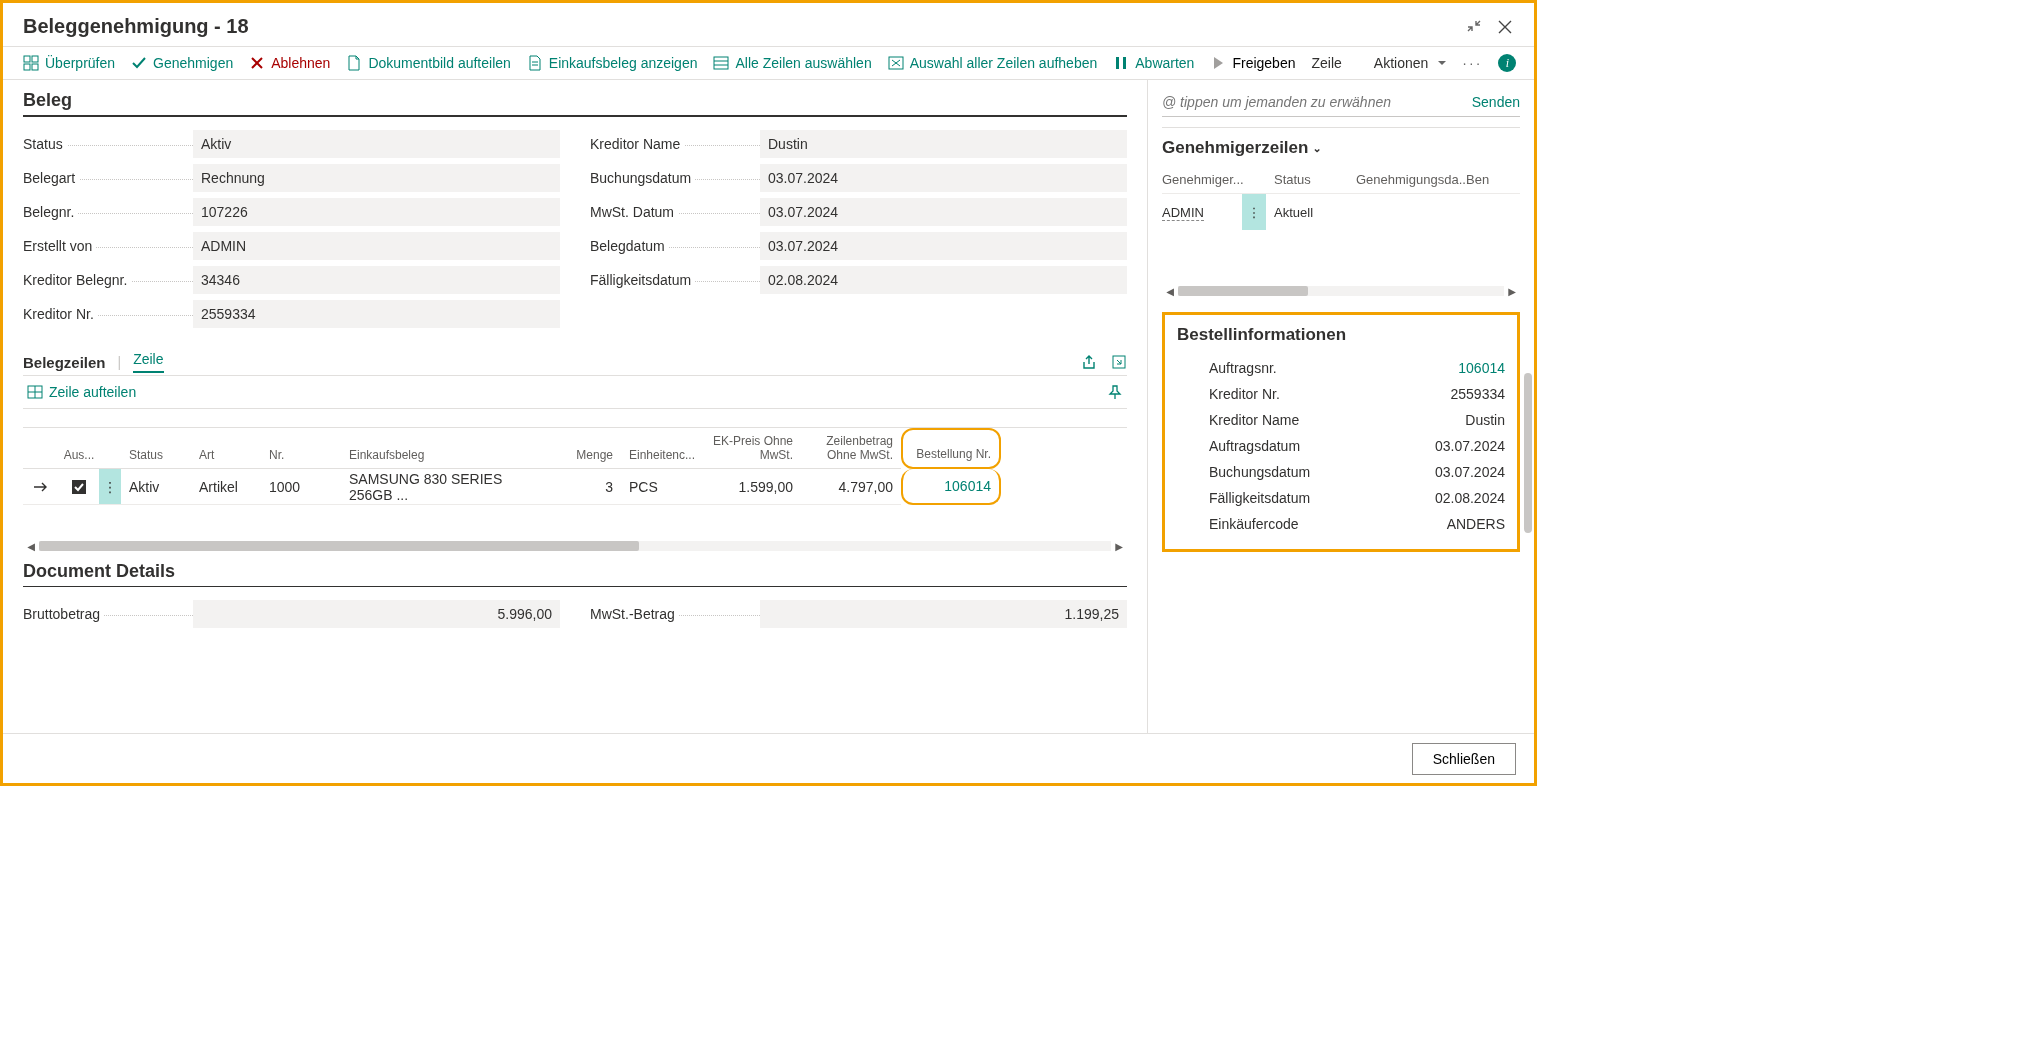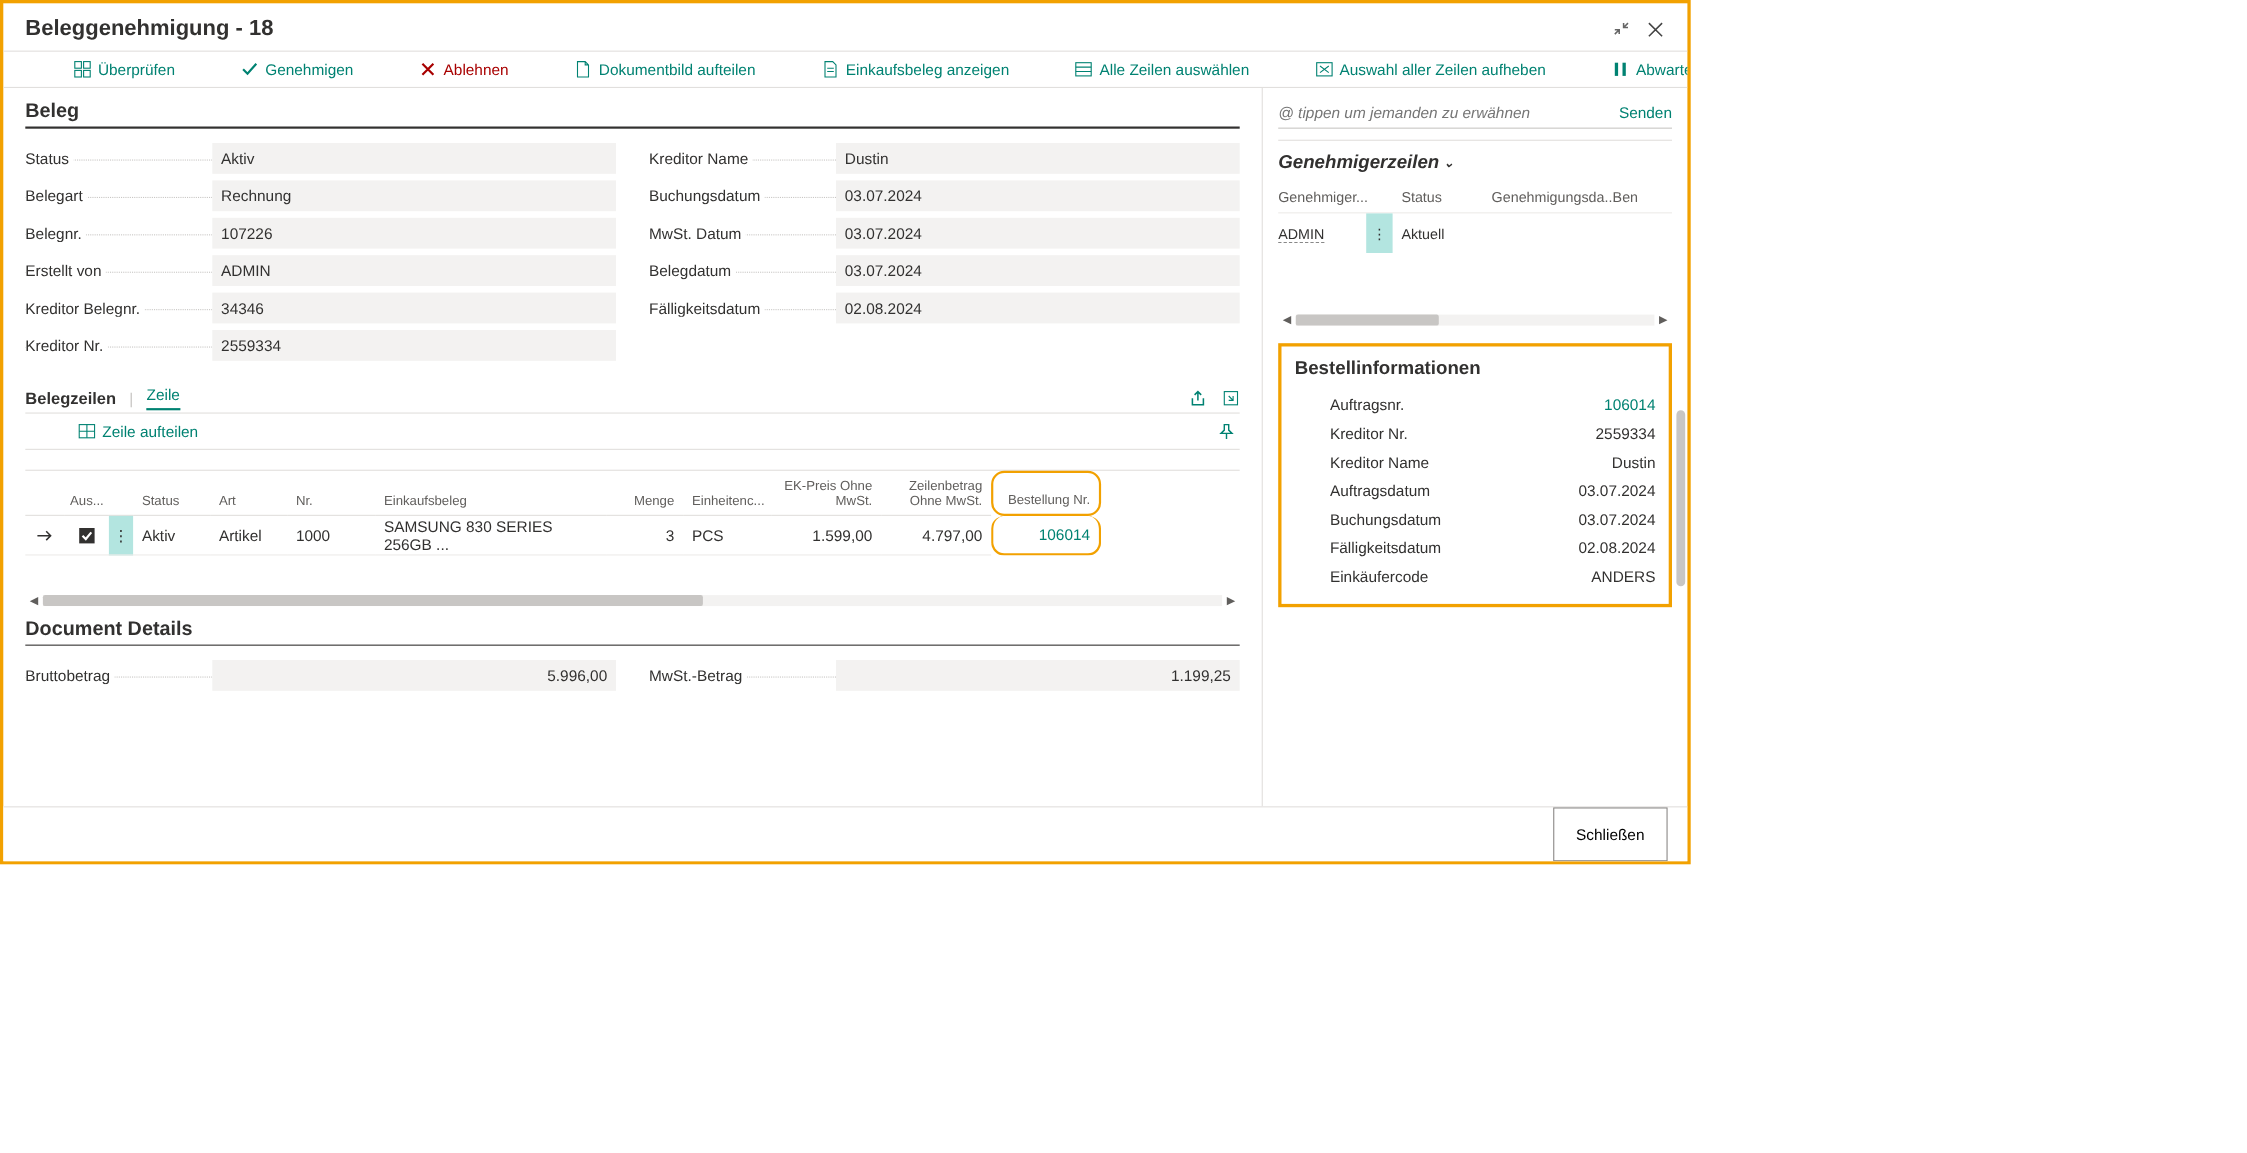--- a/index.html
+++ b/index.html
@@ -4,21 +4,21 @@
 <style>
   * { box-sizing: border-box; margin: 0; padding: 0; }
   body { font-family: "Segoe UI", Arial, sans-serif; font-size: 14px; color: #323130; background: #fff; }
   .frame { border: 3px solid #f2a100; width: 1537px; height: 786px; position: relative; overflow: hidden; }
   .header-bar { display: flex; align-items: center; justify-content: space-between; padding: 12px 20px 8px 20px; }
   .title { font-size: 20px; font-weight: 600; }
   .hdr-icons { display: flex; gap: 14px; }
   .hdr-icons span { cursor: pointer; color: #666; font-size: 16px; }
   .hdr-icons .close { font-size: 20px; font-weight: 300; }
   .toolbar { display: flex; align-items: center; gap: 16px; padding: 6px 20px; border-bottom: 1px solid #e1dfdd; border-top: 1px solid #e1dfdd; font-size: 14px; }
-  .toolbar-item { display: inline-flex; align-items: center; gap: 6px; cursor: pointer; white-space: nowrap; margin-left: 44px; }
+  .toolbar-item { display: inline-flex; align-items: center; gap: 6px; cursor: pointer; white-space: nowrap; }
   .toolbar-item.teal { color: #008272; }
   .toolbar-item.red { color: #a80000; }
   .toolbar-item.disabled { color: #000000; }
   .toolbar-item .ico { width: 16px; height: 16px; display: inline-flex; align-items: center; justify-content: center; }
   .toolbar-sep { width: 1px; height: 20px; background: #e1dfdd; }
   .toolbar-right { margin-left: auto; display: flex; align-items: center; gap: 16px; }
   .info-dot { width: 18px; height: 18px; border-radius: 50%; background: #008272; color: #fff; font-style: italic; font-family: Georgia, serif; text-align: center; line-height: 18px; font-size: 12px; }
   .body { display: flex; height: calc(100% - 110px); }
   .main { flex: 1; overflow-y: auto; padding: 10px 20px 0 20px; position: relative; border-right: 1px solid #e1dfdd;}
   .sidebox { width: 386px; padding: 10px 14px 0 14px; overflow-y: auto; }
@@ -48,32 +48,32 @@
   .c-status{width:70px;} .c-art{width:70px;} .c-nr{width:80px;} .c-desc{width:210px;}
   .c-menge{width:70px;} .c-unit{width:80px;} .c-price{width:100px;} .c-line{width:100px;} .c-order{width:100px;border-radius:12px;}
   .link { color:#008272; cursor:pointer; }
   .hscroll { height:14px; display:flex; align-items:center; margin:4px 0 8px 0;}
   .hscroll .track{ flex:1; height:10px; background:#f3f2f1; position:relative;}
   .hscroll .thumb{ position:absolute; height:10px; background:#c8c6c4; border-radius:2px;}
   .hscroll .arrow{ width:16px; text-align:center; color:#605e5c; font-size:10px;}
   .mention-row { display:flex; align-items:center; border-bottom:1px solid #c8c6c4; padding:4px 0 6px 0; margin-bottom:10px;}
   .mention-row input { border:none; flex:1; font-style:italic; color:#888; outline:none; font-size:14px;}
   .mention-row .send { color:#008272; cursor:pointer; font-size:14px;}
-  .side-section-head { font-size:17px; font-weight:600; margin:10px 0 8px 0; display:flex; align-items:center; gap:4px;font-style:italic;}
+  .side-section-head { font-size:17px; font-weight:600; margin:10px 0 8px 0; display:flex; align-items:center; gap:4px;}
   .side-table { font-size:13px; }
   .side-table .st-head { display:flex; color:#605e5c; padding:6px 0; border-bottom:1px solid #edebe9;}
   .side-table .st-row { display:flex; align-items:center; height:36px;}
   .sc-a{width:80px;} .sc-m{width:24px;background:#b3e5e0;text-align:center;cursor:pointer;height:100%;display:flex;align-items:center;justify-content:center;} .sc-b{width:90px;padding-left:8px;} .sc-c{width:110px;} .sc-d{width:40px;}
   .dotted-u{ border-bottom:1px dashed #888; }
   .order-panel { border:3px solid #f2a100; padding:10px 12px 12px 12px; margin-top:14px;}
   .order-panel h3 { font-size:17px; font-weight:600; margin-bottom:10px;}
   .kv { display:flex; justify-content:space-between; padding:5px 0; font-size:14px;margin-left:32px;}
   .kv .k{ color:#323130;} .kv .v{ color:#323130;}
   .kv .v.link{ color:#008272;}
-  .footer { position:absolute; bottom:0; left:0; right:0; height:50px; border-top:1px solid #e1dfdd; display:flex; justify-content:flex-end; padding:0 18px; background:#fff;}
+  .footer { position:absolute; bottom:0; left:0; right:0; height:50px; border-top:1px solid #e1dfdd; display:flex; justify-content:flex-end; align-items:center; padding:0 18px; background:#fff;}
   .btn { border:1px solid #8a8886; background:#fff; padding:7px 20px; cursor:pointer; font-size:14px;}
   .vscroll { position:absolute; right:2px; top:60px; bottom:56px; width:10px;}
   .vscroll .vthumb { position:absolute; width:8px; background:#c8c6c4; border-radius:4px; right:0;}
   svg{display:block;}
   .chev::after{content:"";display:inline-block;border:4px solid transparent;border-top-color:#666;margin-left:4px;transform:translateY(2px);}
 </style>
 </head>
 <body>
 
 <div class="frame">

